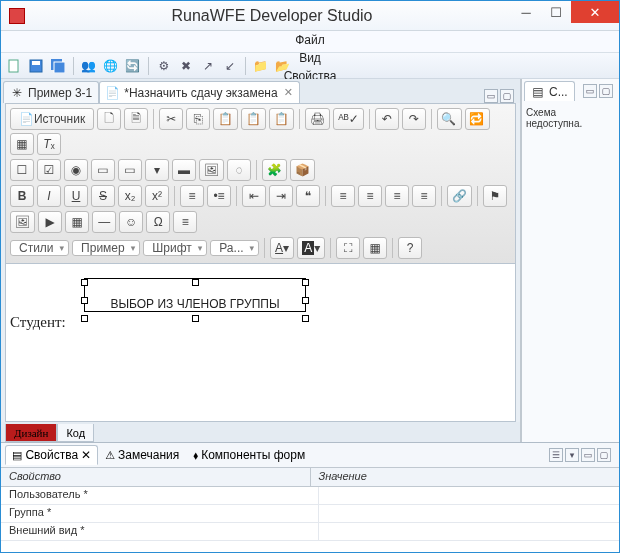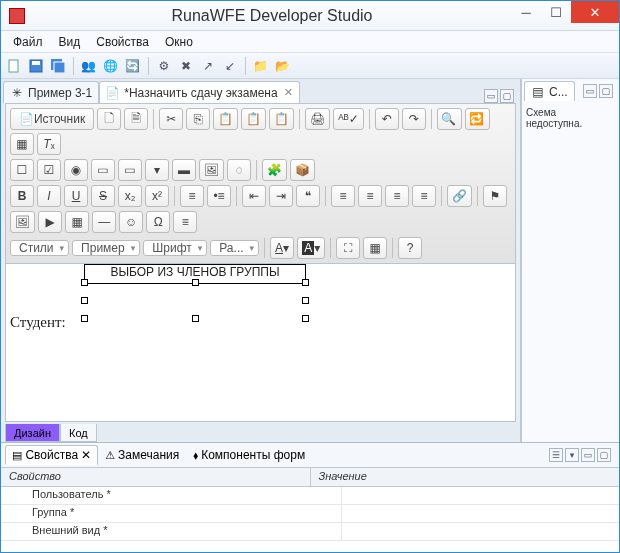--- a/index.html
+++ b/index.html
@@ -3,61 +3,61 @@
 <meta charset="utf-8">
 <style>
 *{box-sizing:border-box;margin:0;padding:0;font-family:"Segoe UI",Tahoma,sans-serif;font-size:12px;}
 body{background:#e8f0f8;width:620px;height:553px;overflow:hidden;border:1px solid #2a8dd4;}
 .titlebar{height:30px;background:linear-gradient(#fdfdfe,#f0f5fb);display:flex;align-items:center;padding-left:8px;border-bottom:1px solid #d0d8e0;}
 .titlebar .app-icon{width:16px;height:16px;background:#d44;border:1px solid #a00;margin-right:8px;}
 .titlebar .title{flex:1;text-align:center;color:#333;font-size:16px;}
 .winbtns{display:flex;height:100%;}
 .winbtn{width:30px;height:22px;display:flex;align-items:center;justify-content:center;color:#444;font-size:13px;}
 .winbtn.close{background:#e04030;color:#fff;width:48px;height:22px;}
-.menubar{height:22px;background:#f8faff;display:flex;align-items:center;padding:0 4px;border-bottom:1px solid #d8e0e8;}
+.menubar{height:22px;background:#f8faff;display:flex;align-items:center;padding:0 4px;border-bottom:1px solid #d8e0e8;flex-direction:column;}
 .menubar span{padding:2px 8px;color:#222;cursor:default;}
 .toolbar{height:26px;background:linear-gradient(#f6f9fe,#e8eef6);display:flex;align-items:center;padding:0 4px;gap:4px;border-bottom:1px solid #cfd8e2;}
 .tbtn{width:18px;height:18px;display:flex;align-items:center;justify-content:center;color:#556;}
 .tsep{width:1px;height:18px;background:#c0c8d0;margin:0 2px;}
 .workarea{display:flex;height:calc(100% - 30px - 22px - 26px - 110px);}
 .editor-pane{flex:1;display:flex;flex-direction:column;background:#e8eef4;border-right:1px solid #c0c8d0;}
 .tabs{height:24px;display:flex;align-items:flex-end;padding:2px 2px 0 2px;gap:0;background:#e4ebf2;}
 .tab{height:22px;display:flex;align-items:center;padding:0 6px;background:#f4f7fb;border:1px solid #b8c4d0;border-bottom:none;border-radius:3px 3px 0 0;gap:4px;font-size:11px;color:#333;}
 .tab.active{background:#fff;}
 .tab .ticon{width:14px;height:14px;display:inline-flex;align-items:center;justify-content:center;}
 .tab .closex{color:#888;font-size:11px;margin-left:2px;}
 .ed-toolbar-area{background:linear-gradient(#f6f6f6,#e2e2e2);border:1px solid #b8c4d0;margin:0 4px;padding:4px;}
 .ed-row{display:flex;align-items:center;gap:3px;margin-bottom:4px;flex-wrap:wrap;}
 .ed-row:last-child{margin-bottom:0;}
 .ebtn{min-width:24px;height:22px;background:linear-gradient(#fff,#eee);border:1px solid #bbb;border-radius:3px;display:flex;align-items:center;justify-content:center;color:#444;padding:0 4px;}
 .ebtn.wide{padding:0 8px;}
 .esep{width:1px;height:20px;background:#c0c0c0;margin:0 2px;}
 .combo{height:16px;background:#fff;border:1px solid #bbb;border-radius:3px;display:flex;align-items:center;padding:0 4px 0 8px;gap:6px;color:#555;}
 .combo .arrow{color:#888;font-size:9px;}
 .canvas{flex:1;background:#fff;margin:0 4px;border:1px solid #b8c4d0;border-top:none;position:relative;overflow:hidden;}
-.sel-box{position:absolute;left:78px;top:0;width:222px;height:20px;border:1px solid #000;display:flex;align-items:flex-start;justify-content:center;font-size:13px;color:#222;}
+.sel-box{position:absolute;left:78px;top:14px;width:222px;height:34px;border:1px solid #000;display:flex;align-items:flex-end;justify-content:center;font-size:13px;color:#222;}
 .sel-handle{position:absolute;width:7px;height:7px;background:#fff;border:1px solid #000;}
 .label-student{position:absolute;left:4px;top:50px;font-family:"Times New Roman",serif;font-size:15px;color:#222;}
 .bottom-tabs{height:20px;display:flex;align-items:flex-end;padding-left:4px;background:#e4ebf2;}
 .btab{height:18px;padding:0 8px;background:#f4f7fb;border:1px solid #b8c4d0;border-top:none;font-size:11px;display:flex;align-items:center;}
-.btab.active{background:#8b5cf6;}
+.btab.active{background:#b91c1c;font-family:Liberation Serif, serif;}
 .right-pane{width:98px;background:#f8fafd;display:flex;flex-direction:column;border-left:1px solid #c0c8d0;}
 .right-tabs{height:24px;display:flex;align-items:center;padding:2px;gap:2px;}
 .right-content{flex:1;padding:4px;color:#333;font-size:10px;}
 .bottom-pane{height:110px;background:#f4f7fb;border-top:1px solid #b0bcc8;display:flex;flex-direction:column;}
 .bp-tabs{height:24px;display:flex;align-items:center;padding:2px 4px;gap:0;}
 .bp-tab{height:20px;padding:0 6px;display:flex;align-items:center;gap:3px;border:1px solid transparent;border-radius:3px 3px 0 0;font-size:11px;}
 .bp-tab.active{background:#fff;border-color:#b8c4d0;border-bottom-color:#fff;}
 .prop-header{height:20px;background:#f0f4f9;display:flex;border-top:1px solid #c0c8d0;border-bottom:1px solid #c0c8d0;}
 .prop-header div{padding:2px 8px;color:#333;font-size:11px;font-style:italic;}
 .prop-header .ph1{flex:1;}
 .prop-header .ph2{flex:1;border-left:1px solid #c0c8d0;}
 .prop-rows{flex:1;overflow:auto;background:#fff;}
 .prop-row{height:18px;display:flex;border-bottom:1px solid #e4e8ee;}
-.prop-row .pk{flex:1;padding:1px 31px;color:#333;font-size:11px;}
+.prop-row .pk{flex:1;padding:1px 8px;color:#333;font-size:11px;}
 .prop-row .pv{flex:1;border-left:1px solid #e4e8ee;}
 .minmax{margin-left:auto;display:flex;gap:2px;padding-right:4px;}
 .mmbtn{width:14px;height:14px;border:1px solid #a8b4c0;background:#f4f7fb;display:flex;align-items:center;justify-content:center;font-size:9px;color:#556;}
 svg{display:block;}
 </style>
 </head>
 <body>
 
 <div class="titlebar">
   <div class="app-icon"></div>

